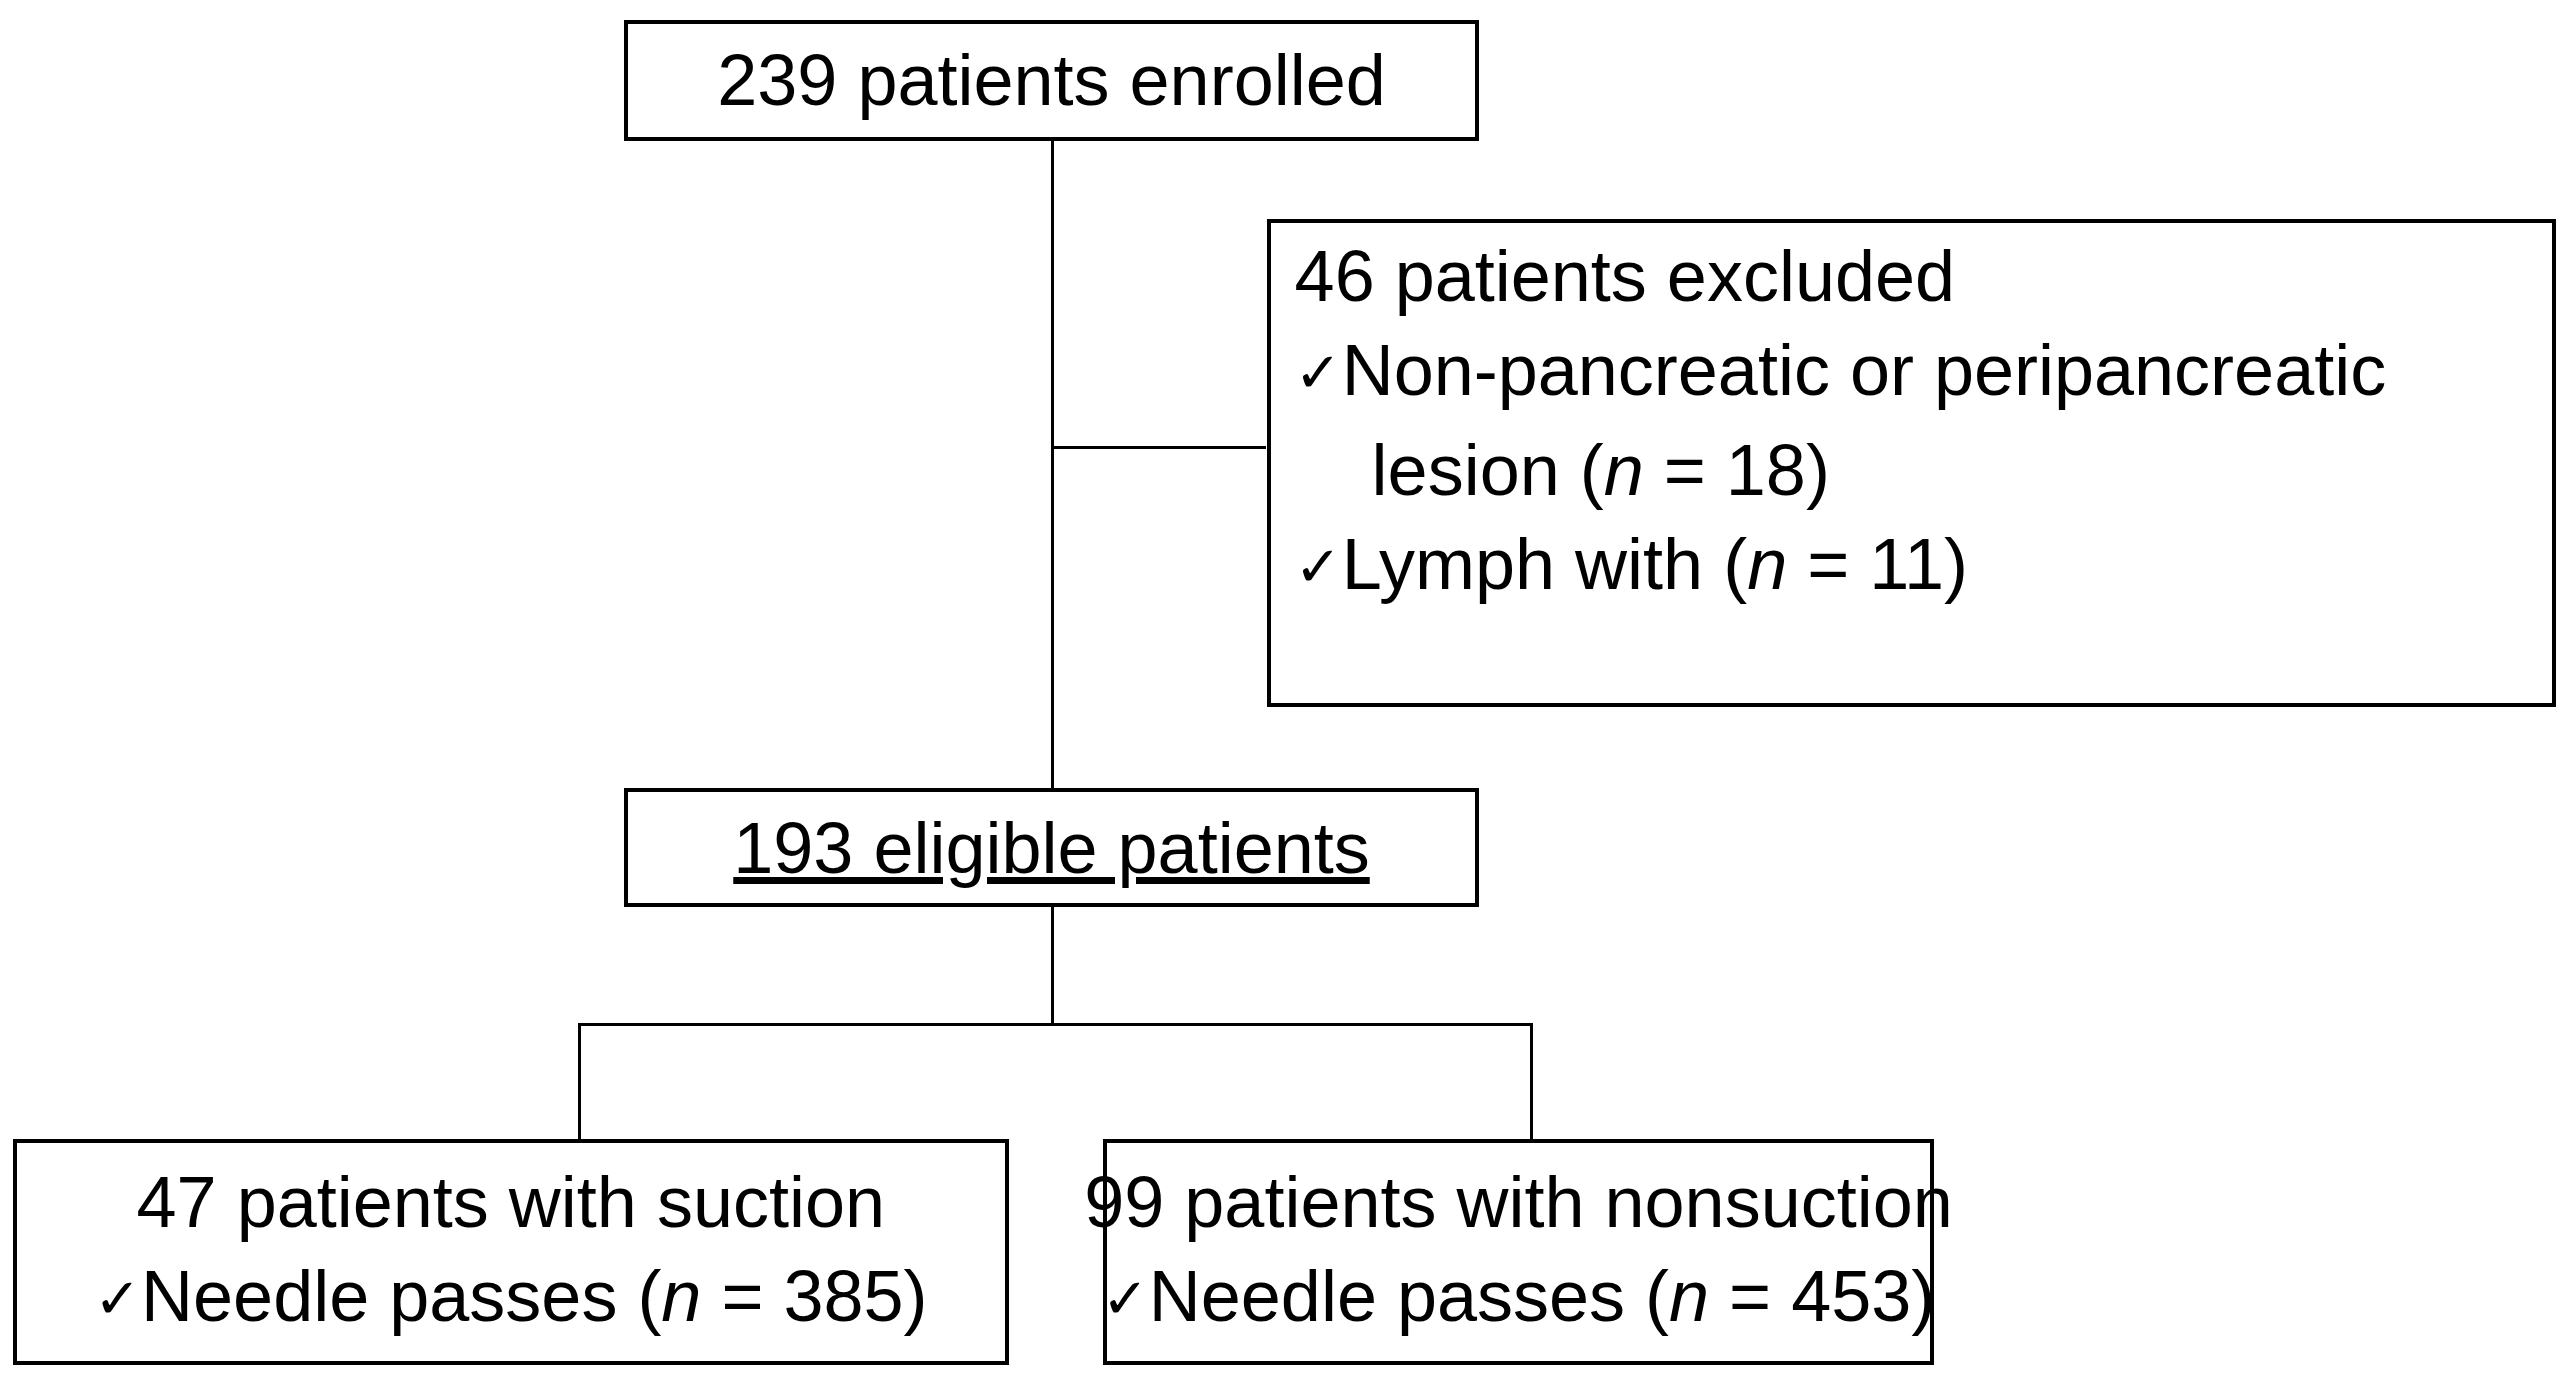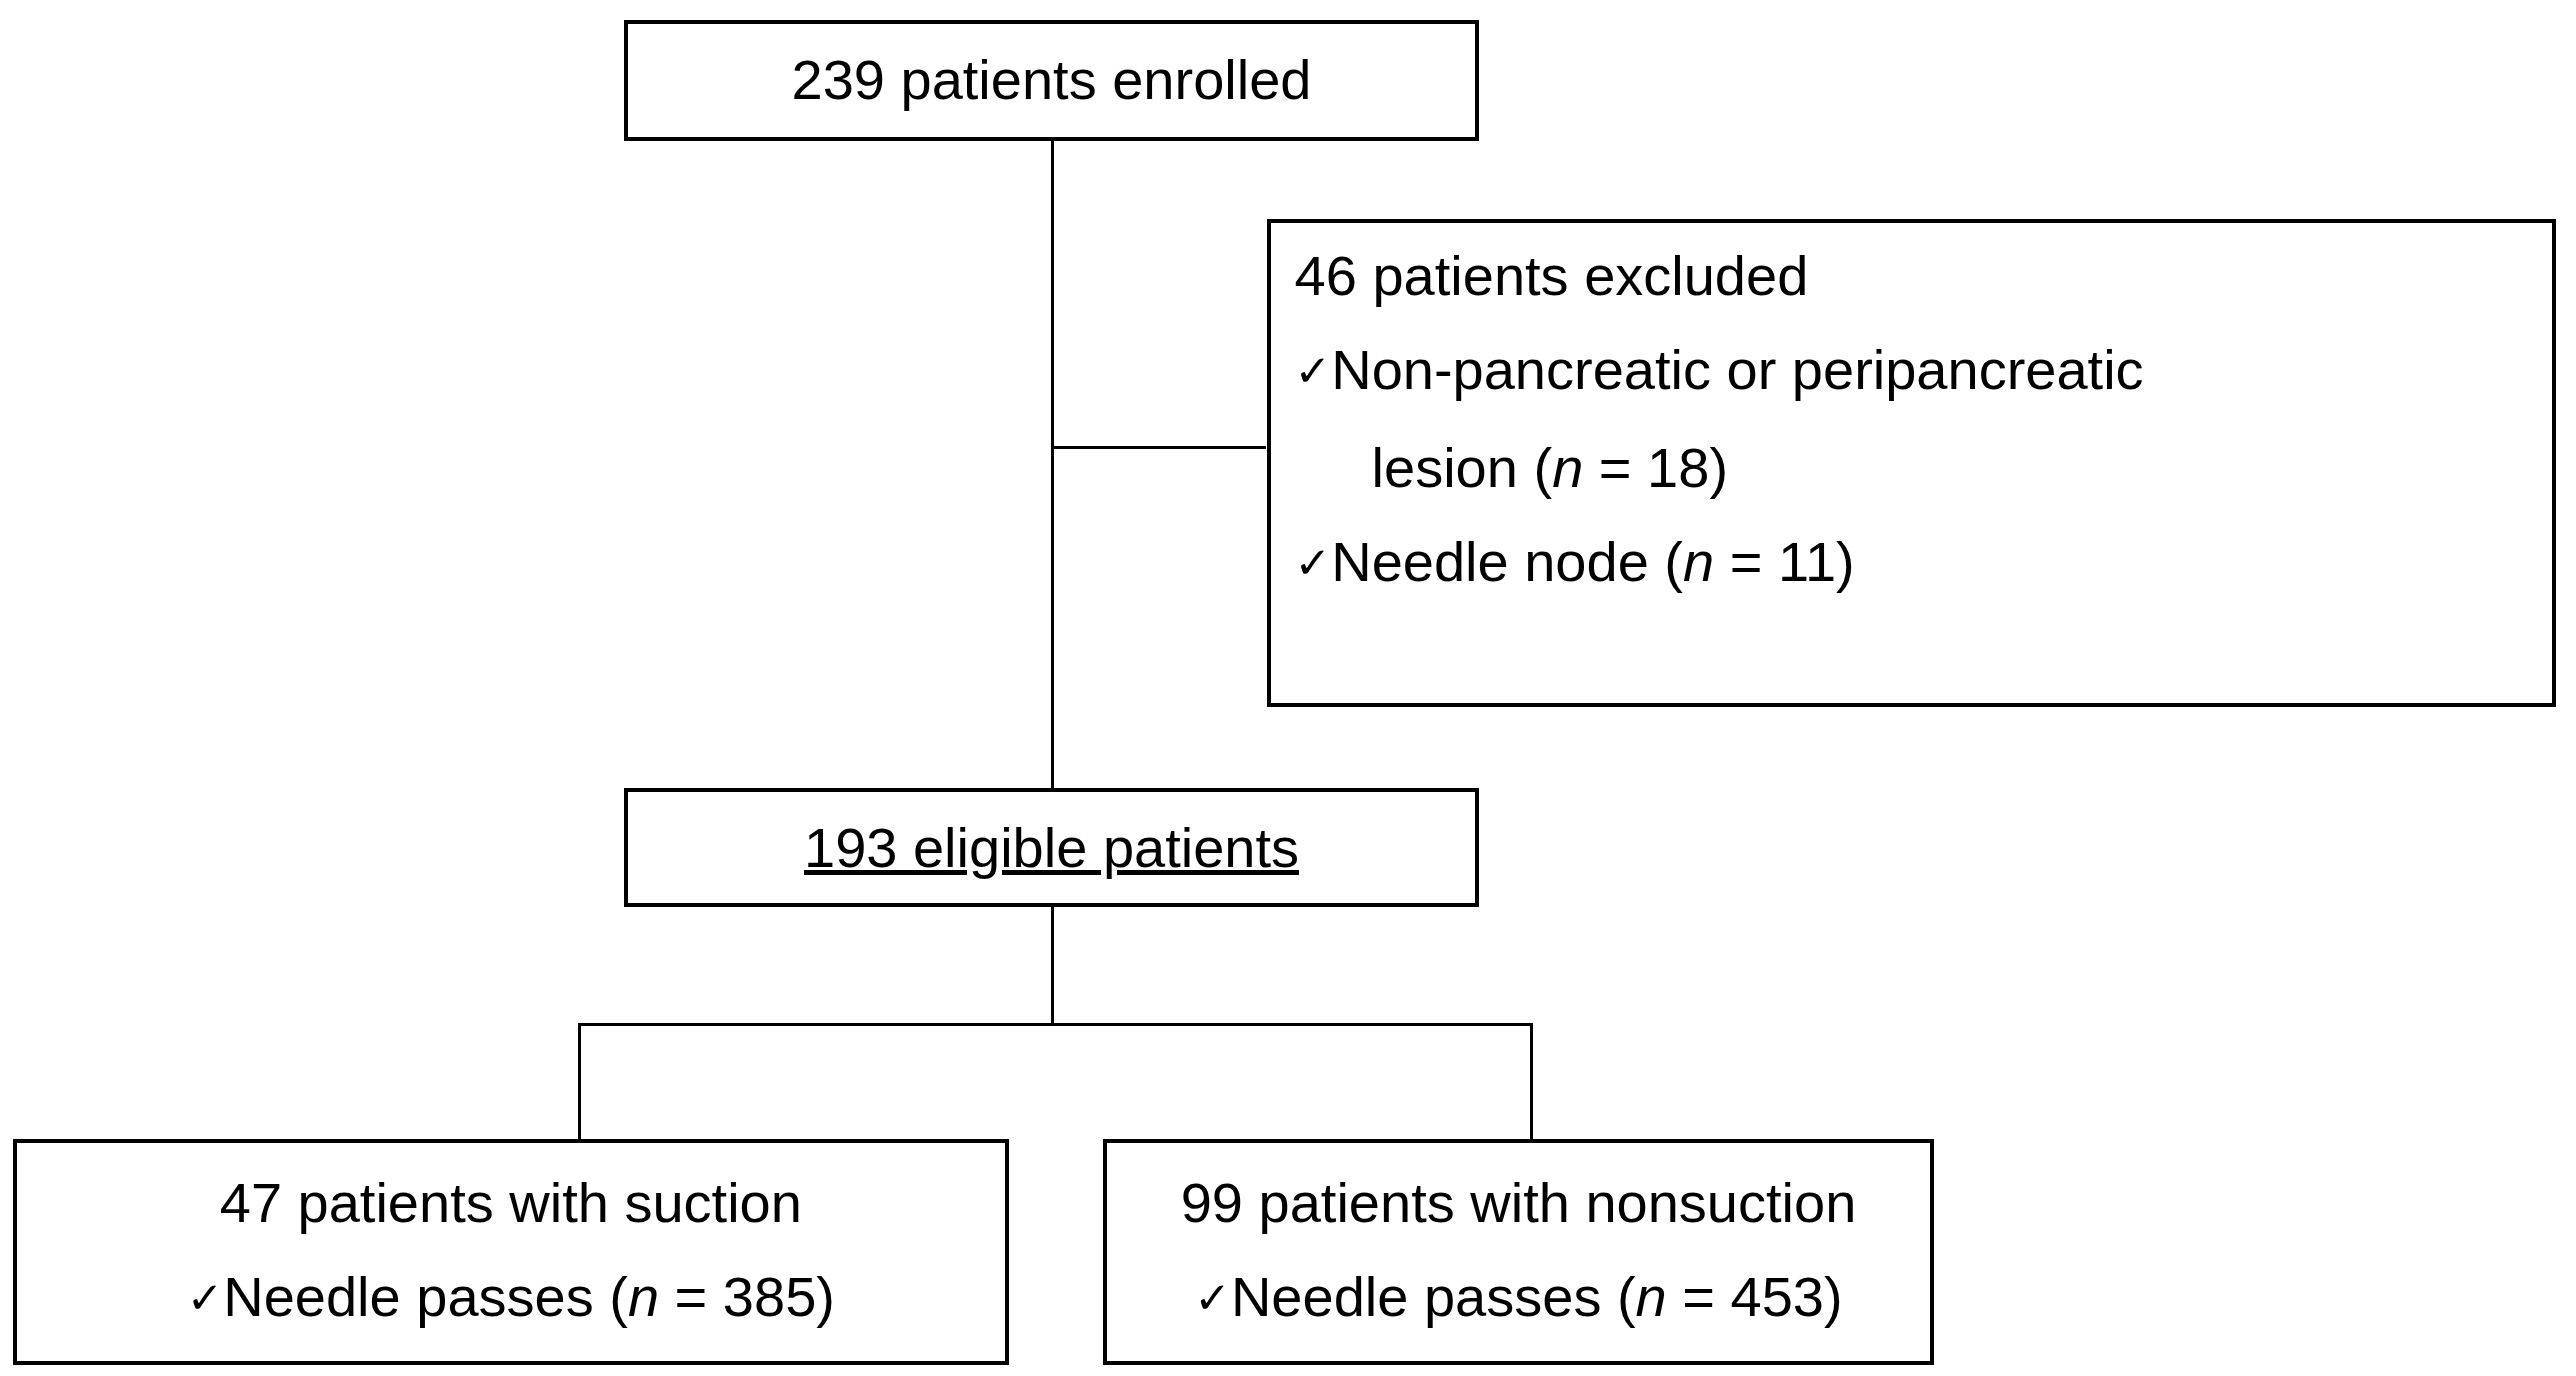--- a/index.html
+++ b/index.html
@@ -14,21 +14,21 @@
     background: #ffffff;
     font-family: "Liberation Sans", sans-serif;
     color: #000000;
     overflow: hidden;
   }
   .box {
     position: absolute;
     background: #ffffff;
     border: 4.9px solid #000000;
     box-sizing: border-box;
-    font-size: 56px;
+    font-size: 72px;
     line-height: 94px;
   }
   .center-box {
     display: flex;
     align-items: center;
     justify-content: center;
     white-space: nowrap;
   }
   .stack-box {
     display: flex;
@@ -91,21 +91,21 @@
 
   <div class="box" id="box-excluded">
     <div class="excl-title">46 patients excluded</div>
 
     <div class="excl-item">
       <span class="check">✓</span><span>Non-pancreatic or peripancreatic</span><br>
       <span><span>lesion (</span><span class="nvar">n</span><span> = 18)</span></span>
     </div>
 
     <div class="excl-item">
-      <span class="check">✓</span><span>Needle node (</span><span class="nvar">n</span><span> = 11)</span>
+      <span class="check">✓</span><span>Lymph with (</span><span class="nvar">n</span><span> = 11)</span>
     </div>
 
   </div>
 
   <div class="box center-box" id="box-eligible">
     <span>193 eligible patients</span>
   </div>
 
   <div class="box stack-box" id="box-suction">
     <div>47 patients with suction</div>

